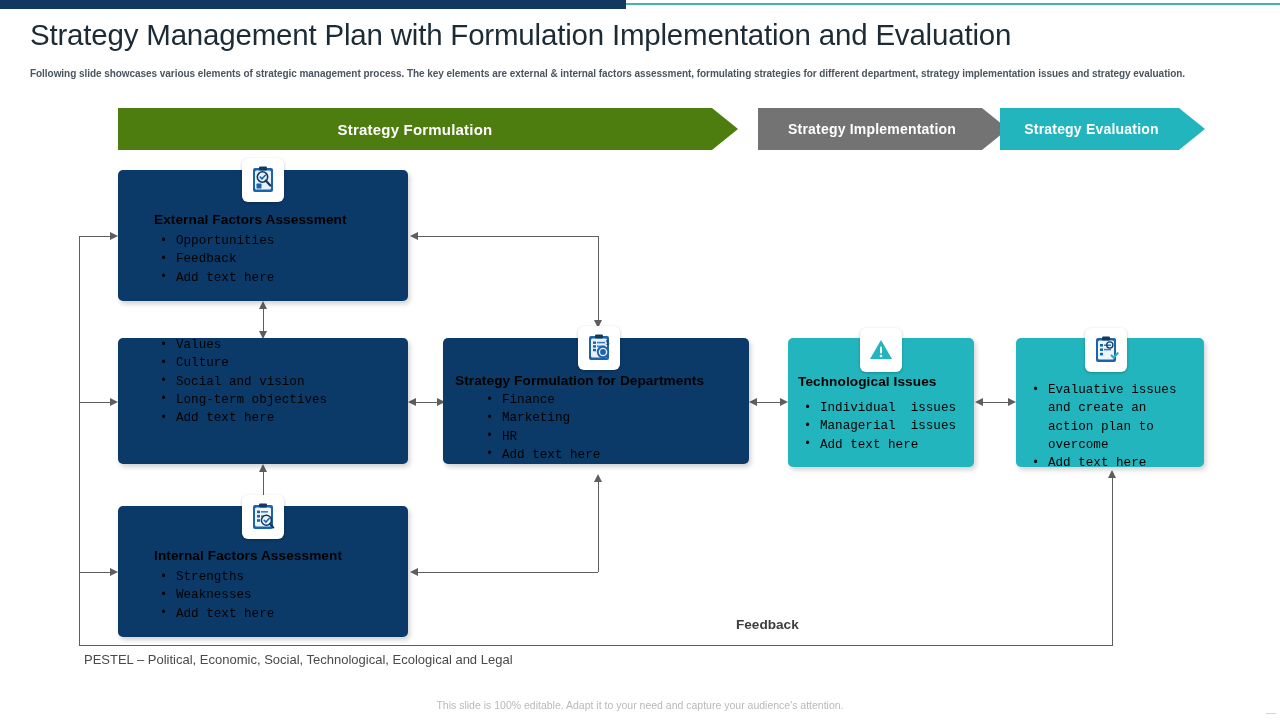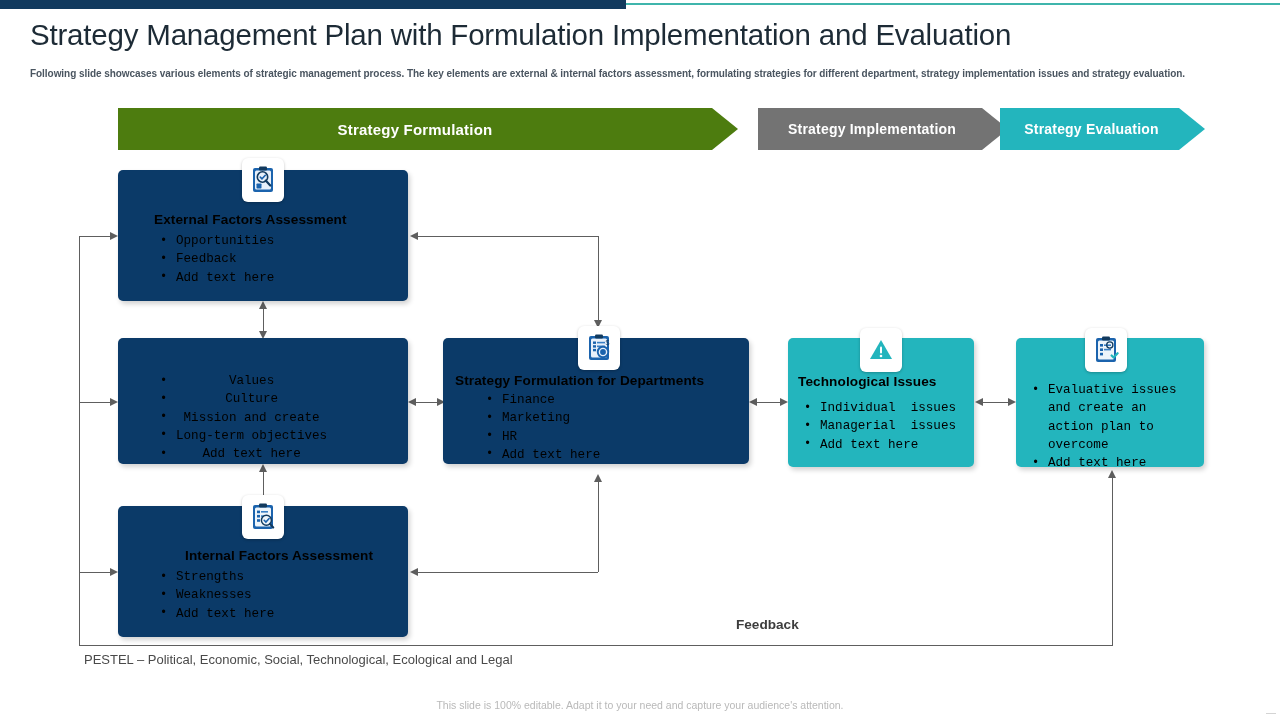--- a/index.html
+++ b/index.html
@@ -207,24 +207,24 @@
     </svg>
   </div>
   <div class="card-head abs-body" style="left:154px; top:212px;">External Factors Assessment</div>
   <ul class="card-body abs-body" style="left:154px; top:232px;">
     <li>Opportunities</li>
     <li>Feedback</li>
     <li>Add text here</li>
   </ul>
 
   <div class="card navy" id="card-values"></div>
-  <ul class="card-body abs-body" style="left:154px; top:372px;text-align:center;">
+  <ul class="card-body abs-body" style="left:154px; top:336px;">
     <li>Values</li>
     <li>Culture</li>
-    <li>Mission and create</li>
+    <li>Social and vision</li>
     <li>Long-term objectives</li>
     <li>Add text here</li>
   </ul>
 
   <div class="card navy" id="card-depts"></div>
   <div class="icon-chip" style="left:578px; top:326px;">
     <svg width="26" height="28" viewBox="0 0 26 28">
       <rect x="3" y="2" width="20" height="24" rx="2" fill="#1b63ad"></rect>
       <rect x="5" y="4.5" width="16" height="19" rx="1.5" fill="#e8f0fa"></rect>
       <rect x="9" y="0.5" width="8" height="4" rx="1.2" fill="#123a5e"></rect>
@@ -290,21 +290,21 @@
       <rect x="7" y="7.6" width="3" height="2.6" fill="#1b63ad"></rect>
       <rect x="11" y="8" width="7" height="1.6" fill="#3a7fc4"></rect>
       <rect x="7" y="11.9" width="3" height="2.6" fill="#1b63ad"></rect>
       <rect x="11" y="12.3" width="7" height="1.6" fill="#3a7fc4"></rect>
       <rect x="7" y="16.2" width="3" height="2.6" fill="#1b63ad"></rect>
       <circle cx="16.4" cy="17.2" r="5" fill="#eef5fb" stroke="#123a5e" stroke-width="1.5"></circle>
       <path d="M14.2 17.3 l1.7 1.8 l3.2 -3.6" fill="none" stroke="#1b63ad" stroke-width="1.6" stroke-linecap="round"></path>
       <path d="M19.9 20.9 l3.4 3.6" stroke="#123a5e" stroke-width="2" stroke-linecap="round"></path>
     </svg>
   </div>
-  <div class="card-head abs-body" style="left:154px; top:548px;margin-left:31px;">Internal Factors Assessment</div>
+  <div class="card-head abs-body" style="left:154px; top:548px;">Internal Factors Assessment</div>
   <ul class="card-body abs-body" style="left:154px; top:568px;">
     <li>Strengths</li>
     <li>Weaknesses</li>
     <li>Add text here</li>
   </ul>
 
   <div class="feedback-label">Feedback</div>
   <div class="pestel">PESTEL – Political, Economic, Social, Technological,  Ecological and Legal</div>
   <div class="footer-note">This slide is 100% editable. Adapt it to your need and capture your audience's attention.</div>
   <div class="corner-mark"></div>

